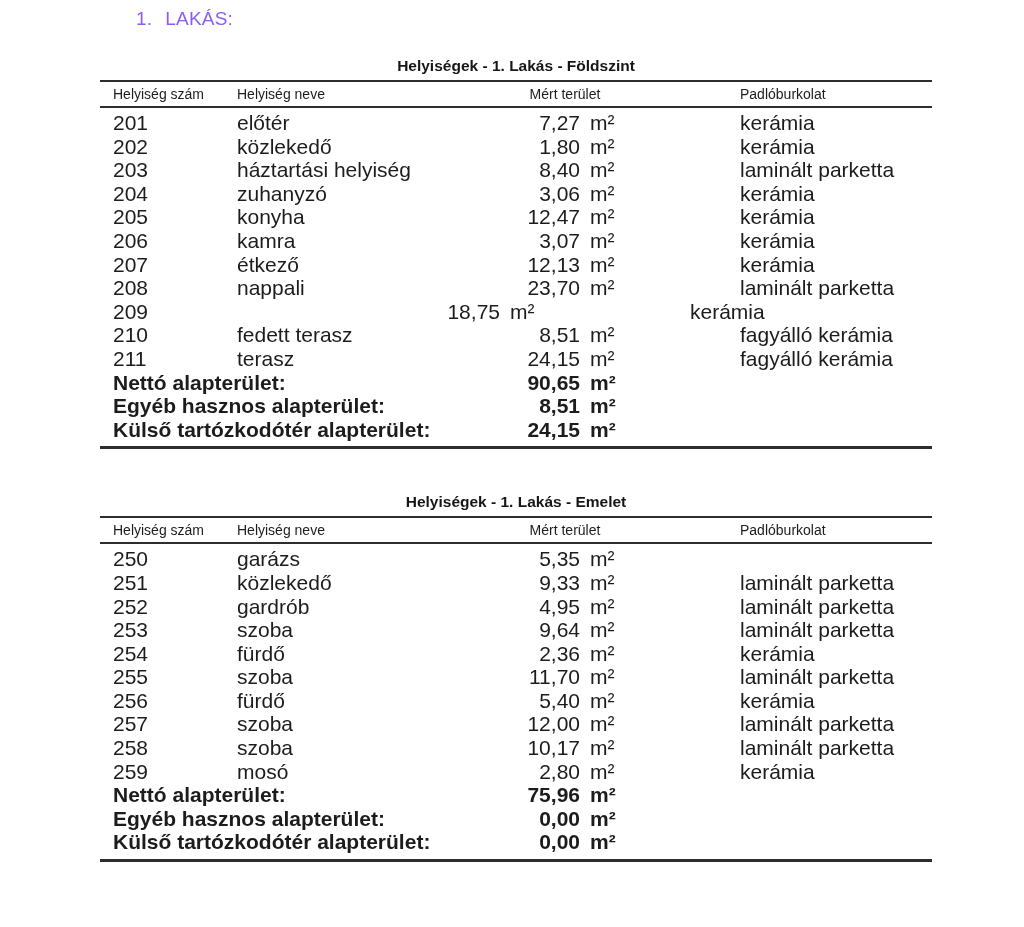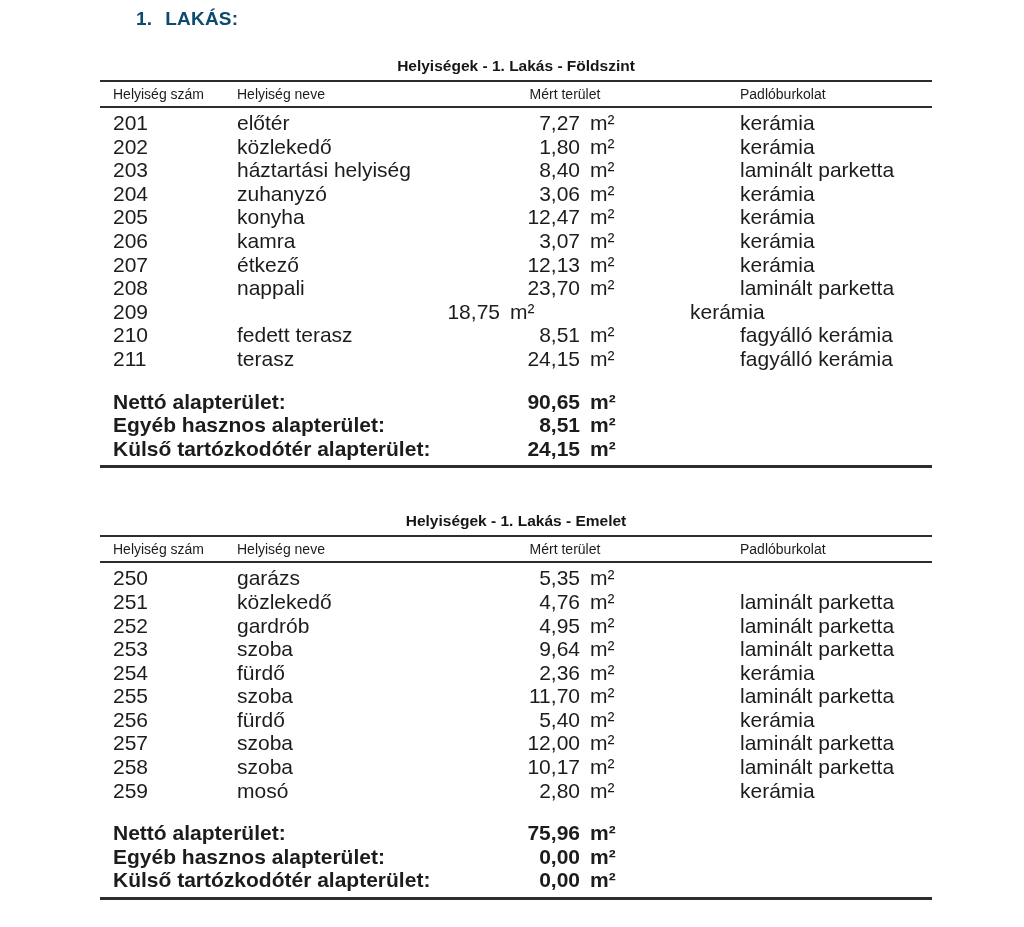--- a/index.html
+++ b/index.html
@@ -6,21 +6,21 @@
   body {
     width: 1024px; height: 927px;
     font-family: "Liberation Sans", "DejaVu Sans", sans-serif;
     color: #1c1c1c;
     -webkit-font-smoothing: antialiased;
   }
   .page { position: relative; width: 1024px; height: 927px; overflow: hidden; }
 
   .heading {
     position: absolute; left: 136px; top: 8px;
-    font-size: 19px; font-weight: bold; color: #0c4a6e;
+    font-size: 19px; font-weight: normal; color: #8b5cf6;
     letter-spacing: 0.2px;
     text-align: center;
   }
   .heading .num { display: inline-block; margin-right: 13px; }
 
   .tables-host { position: absolute; left: 100px; top: 57px; width: 832px; }
 
   .room-table { margin-bottom: 44px; }
 
   .table-title {
@@ -45,21 +45,21 @@
     display: grid;
     grid-template-columns: 124px 263px 80px 50px 1fr;
     padding-left: 13px;
     line-height: 23.6px; font-size: 21px;
   }
   .table-body { padding-top: 3px; }
   .cell-area   { text-align: right; }
   .cell-unit   { padding-left: 10px; }
   .cell-floor  { padding-left: 110px; }
 
-  .summary-body { margin-top: 19px; font-weight: bold; }
+  .summary-body { font-weight: bold; }
   .summary-label { grid-column: 1 / 3; }
 
   .bottom-rule {
     height: 0; border-top: 3px solid #2d2d2d; margin-top: 5px;
   }
 </style>
 </head>
 <body>
 
 <div class="page">
@@ -206,21 +206,21 @@
   <div class="data-row">
     <div>250</div>
     <div>garázs</div>
     <div class="cell-area">5,35</div>
     <div class="cell-unit">m²</div>
   </div>
 
   <div class="data-row">
     <div>251</div>
     <div>közlekedő</div>
-    <div class="cell-area">4,76</div>
+    <div class="cell-area">9,33</div>
     <div class="cell-unit">m²</div>
     <div class="cell-floor">laminált parketta</div>
   </div>
 
   <div class="data-row">
     <div>252</div>
     <div>gardrób</div>
     <div class="cell-area">4,95</div>
     <div class="cell-unit">m²</div>
     <div class="cell-floor">laminált parketta</div>

